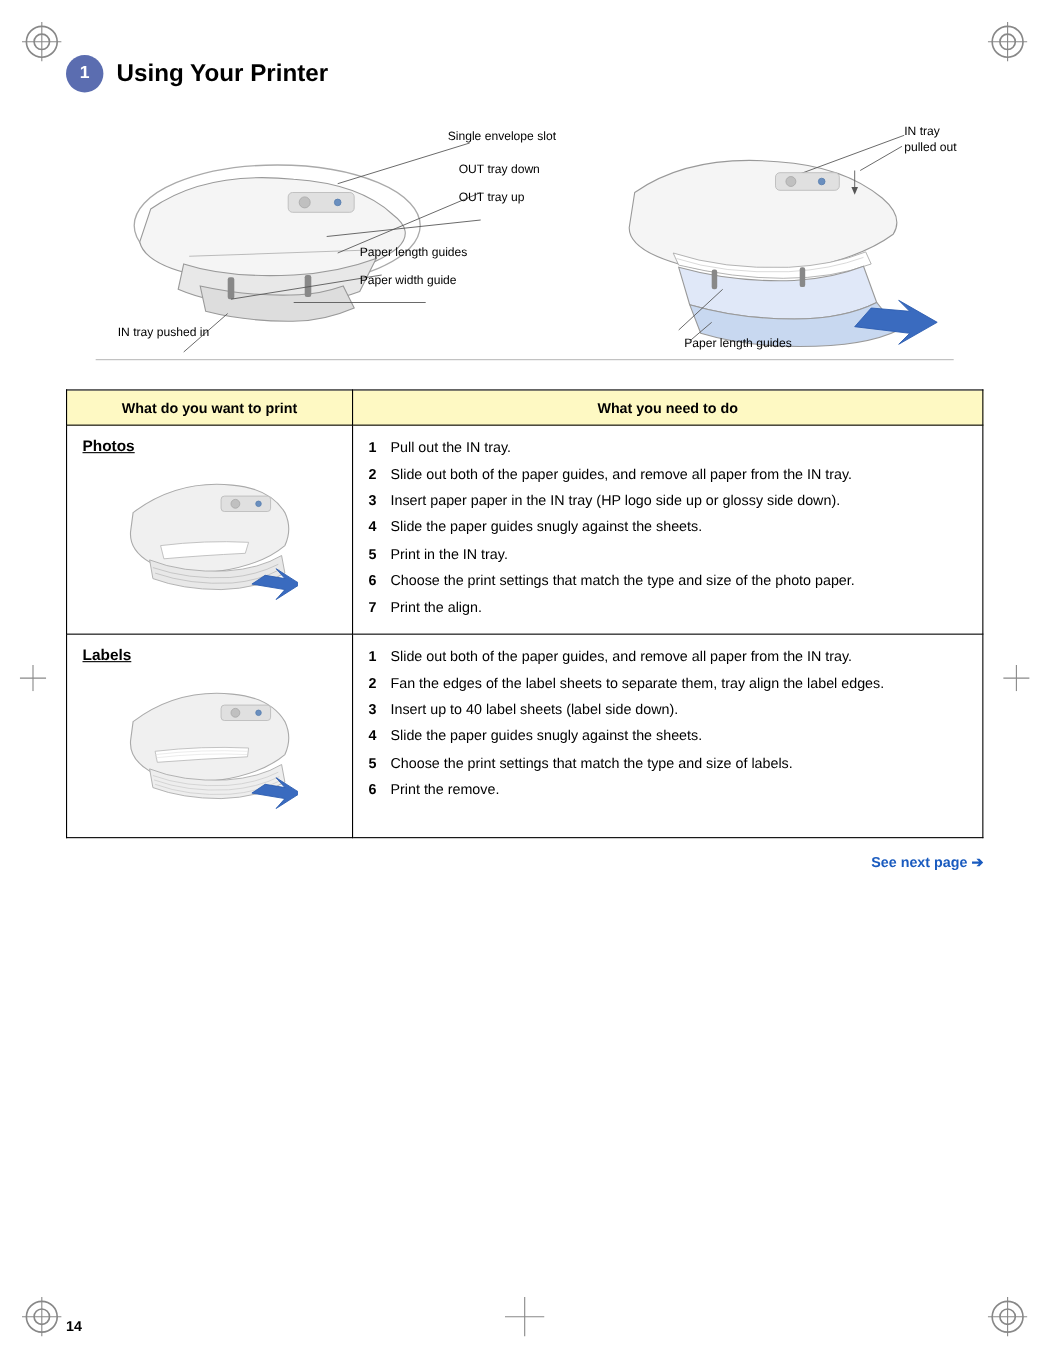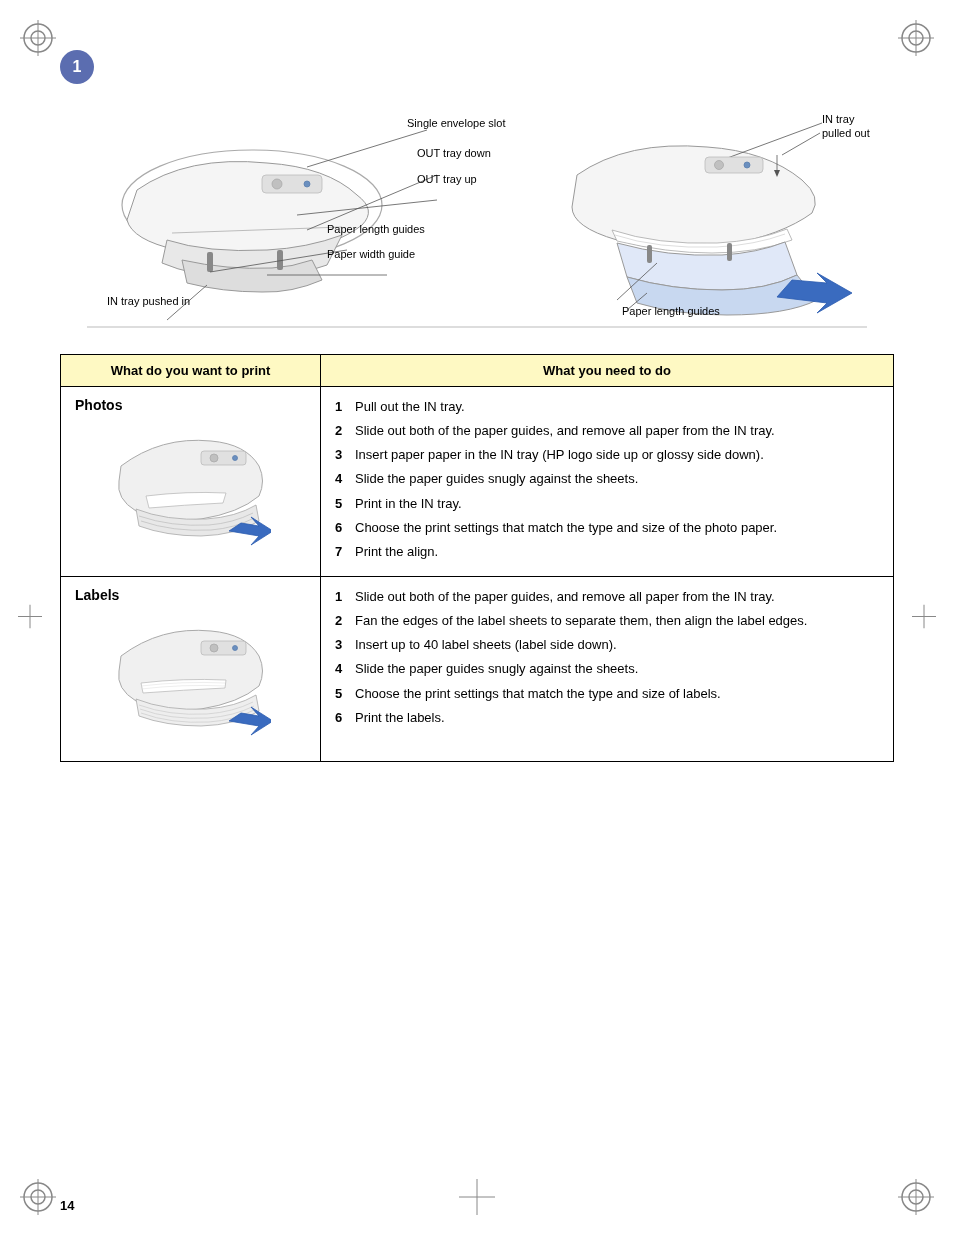--- a/index.html
+++ b/index.html
@@ -88,20 +88,21 @@
     }
     .print-table td {
       border: 1px solid #000;
       padding: 10px 14px;
       vertical-align: top;
     }
     .cell-left {
       width: 260px;
       font-weight: bold;
       font-size: 14px;
+      text-decoration: underline;
     }
     .cell-left .label {
       font-weight: bold;
       font-size: 14px;
       display: block;
       margin-bottom: 8px;
     }
     .cell-image {
       width: 100%;
       display: flex;
@@ -205,20 +206,21 @@
 
   <div class="crosshair-right">
     <svg width="24" height="24" viewBox="0 0 24 24">
         <line x1="12" y1="0" x2="12" y2="24" stroke="#888" stroke-width="1"></line>
         <line x1="0" y1="12" x2="24" y2="12" stroke="#888" stroke-width="1"></line>
       </svg>
   </div>
 
   <div class="chapter-heading">
     <div class="chapter-badge">1</div>
+    <div class="chapter-title">Using Your Printer</div>
   </div>
 
   <div class="diagram-area">
     <div class="diagram-svg-container">
       <svg viewBox="0 0 780 215" width="780" height="215" xmlns="http://www.w3.org/2000/svg" style="overflow:visible">
 
         <g transform="translate(20,30)">
 
           <ellipse cx="145" cy="60" rx="130" ry="55" fill="none" stroke="#aaa" stroke-width="1.2"></ellipse>
 
@@ -387,40 +389,43 @@
             </div>
           </td>
           <td class="cell-right">
             <ol class="steps-list" style="list-style:none;">
               <li>
                 <span class="step-num">1</span>
                 <span class="step-text">Slide out both of the paper guides, and remove all paper from the IN tray.</span>
               </li>
               <li>
                 <span class="step-num">2</span>
-                <span class="step-text">Fan the edges of the label sheets to separate them, then align the label edges.</span>
+                <span class="step-text">Fan the edges of the label sheets to separate them, tray align the label edges.</span>
               </li>
               <li>
                 <span class="step-num">3</span>
                 <span class="step-text">Insert up to 40 label sheets (label side down).</span>
               </li>
               <li>
                 <span class="step-num">4</span>
                 <span class="step-text">Slide the paper guides snugly against the sheets.</span>
               </li>
               <li>
                 <span class="step-num">5</span>
                 <span class="step-text">Choose the print settings that match the type and size of labels.</span>
               </li>
               <li>
                 <span class="step-num">6</span>
-                <span class="step-text">Print the labels.</span>
+                <span class="step-text">Print the remove.</span>
               </li>
             </ol>
           </td>
         </tr>
       </tbody>
   </table>
 
+  <div class="see-next">
+    <span>See next page</span> <span class="see-next-arrow">➔</span>
+  </div>
 
   <div class="page-number">14</div>
 
 </div>
 
 </body></html>

